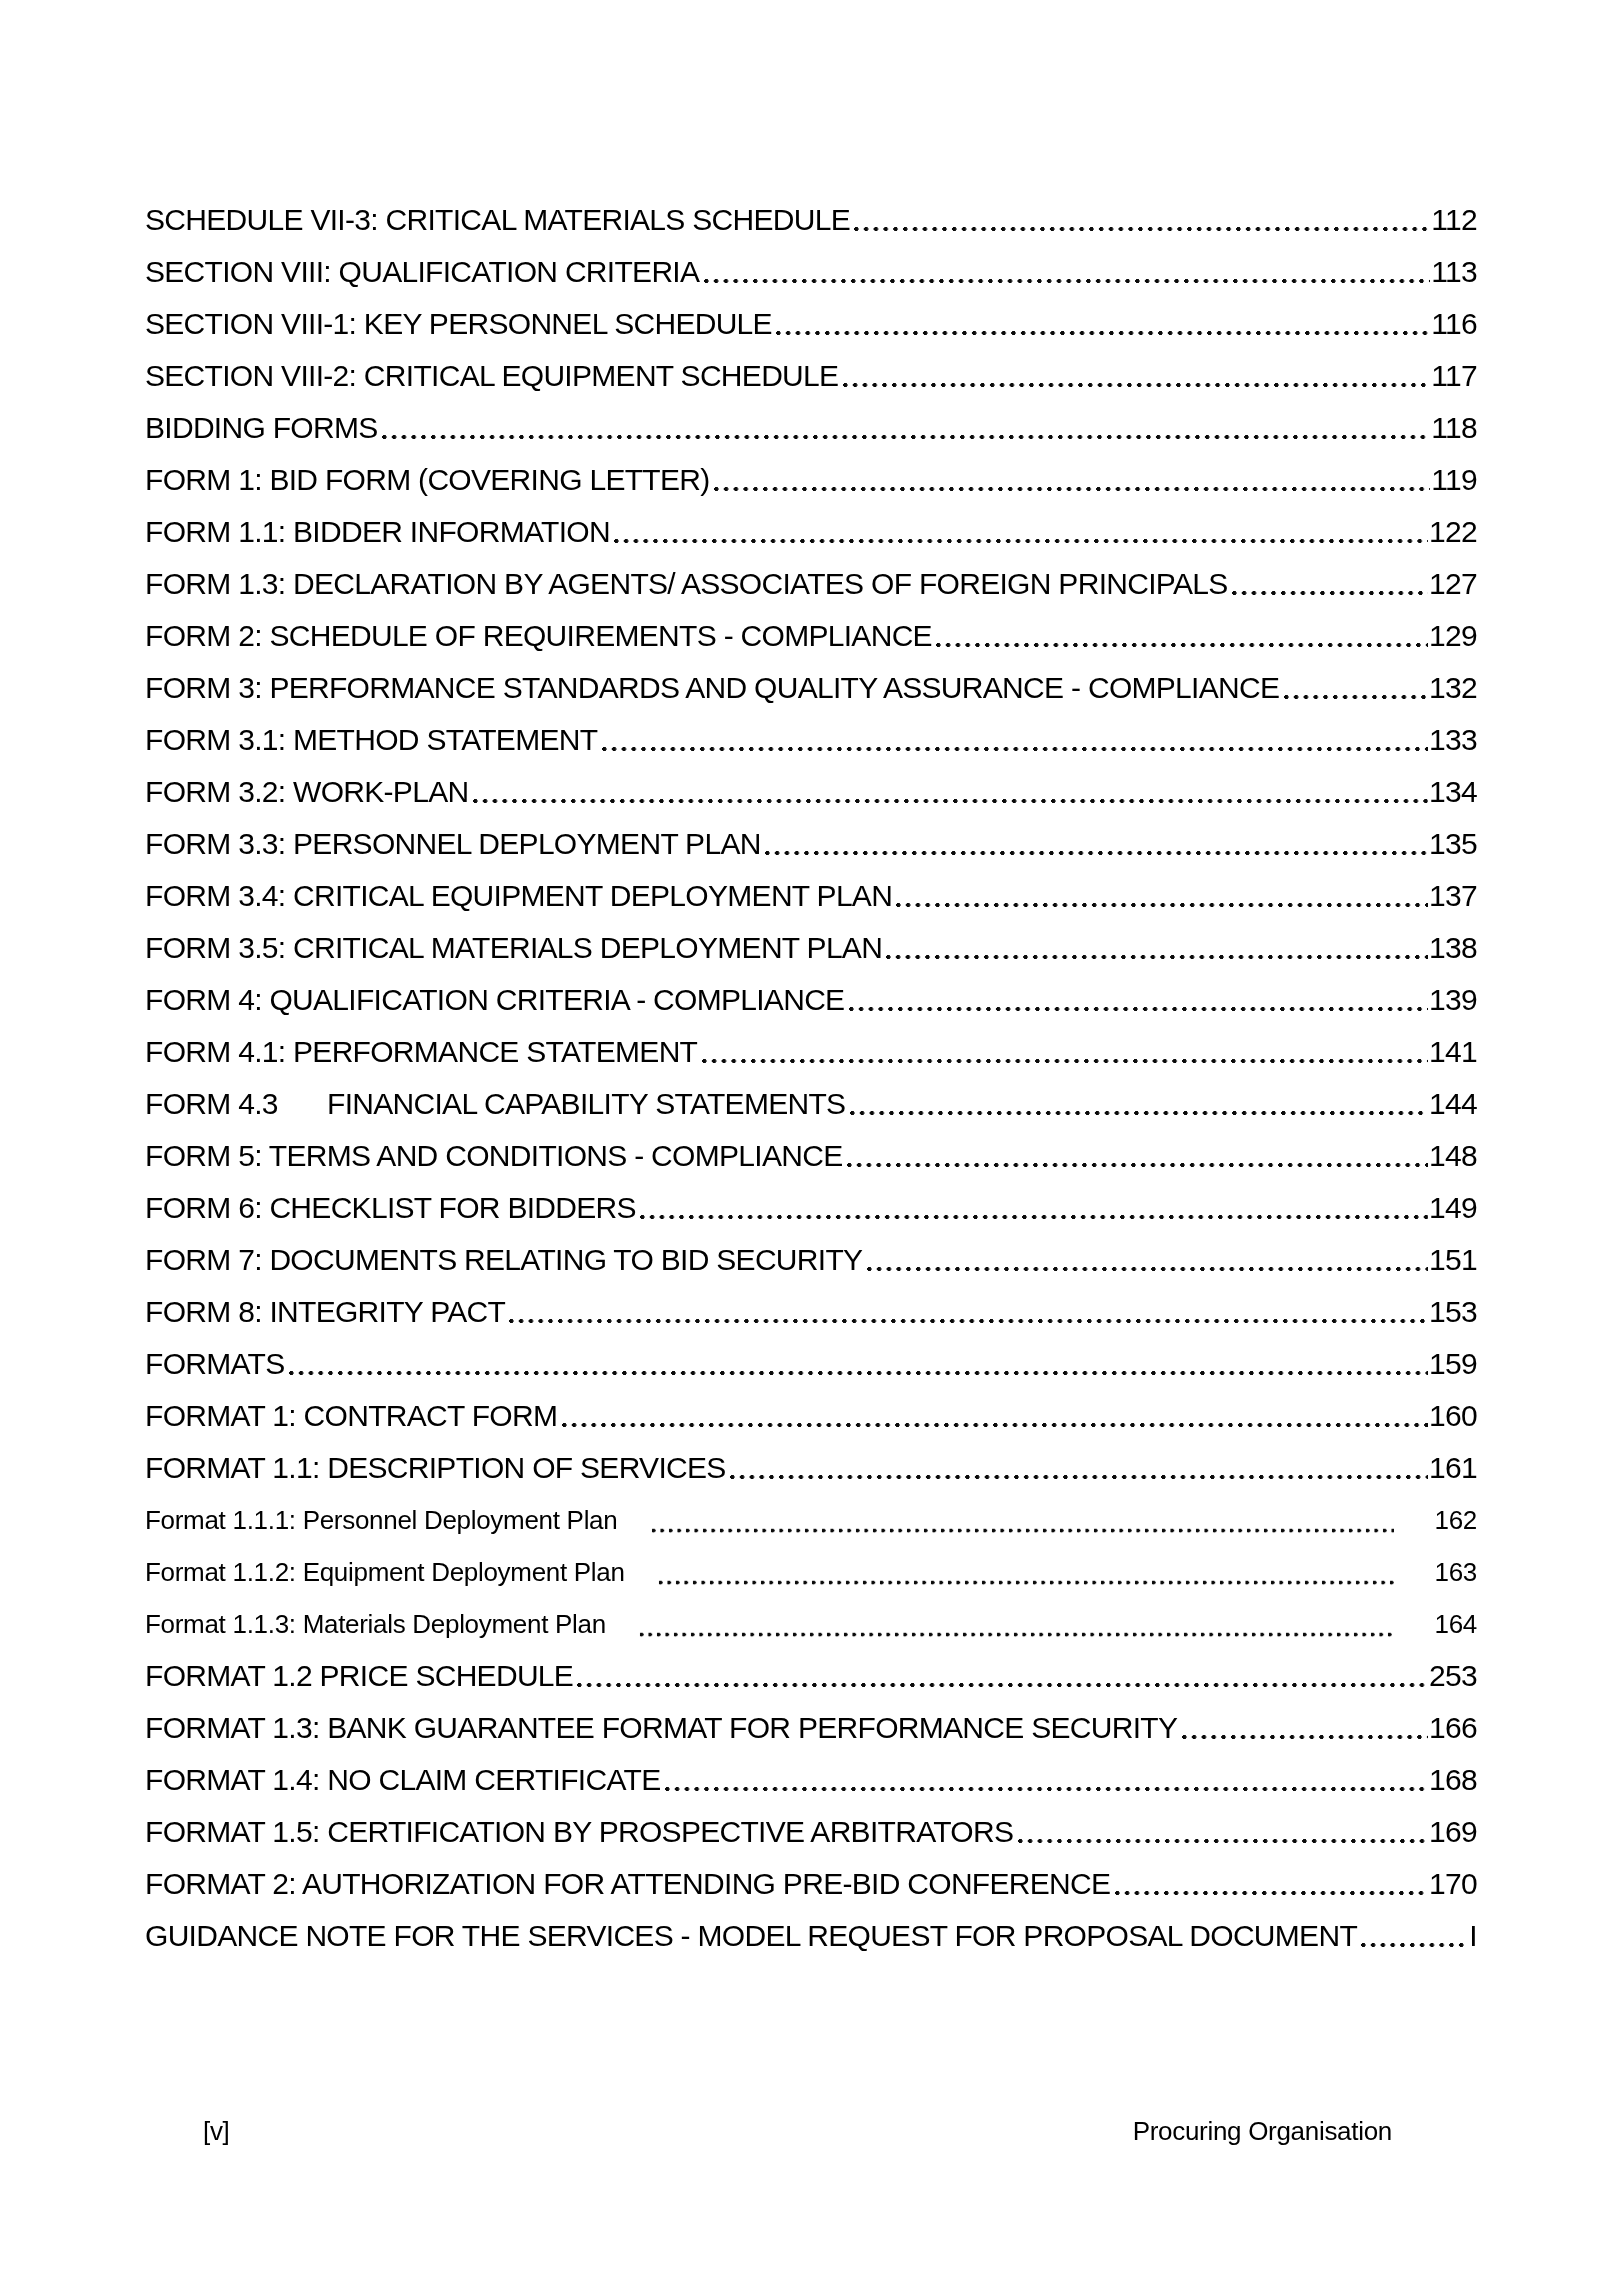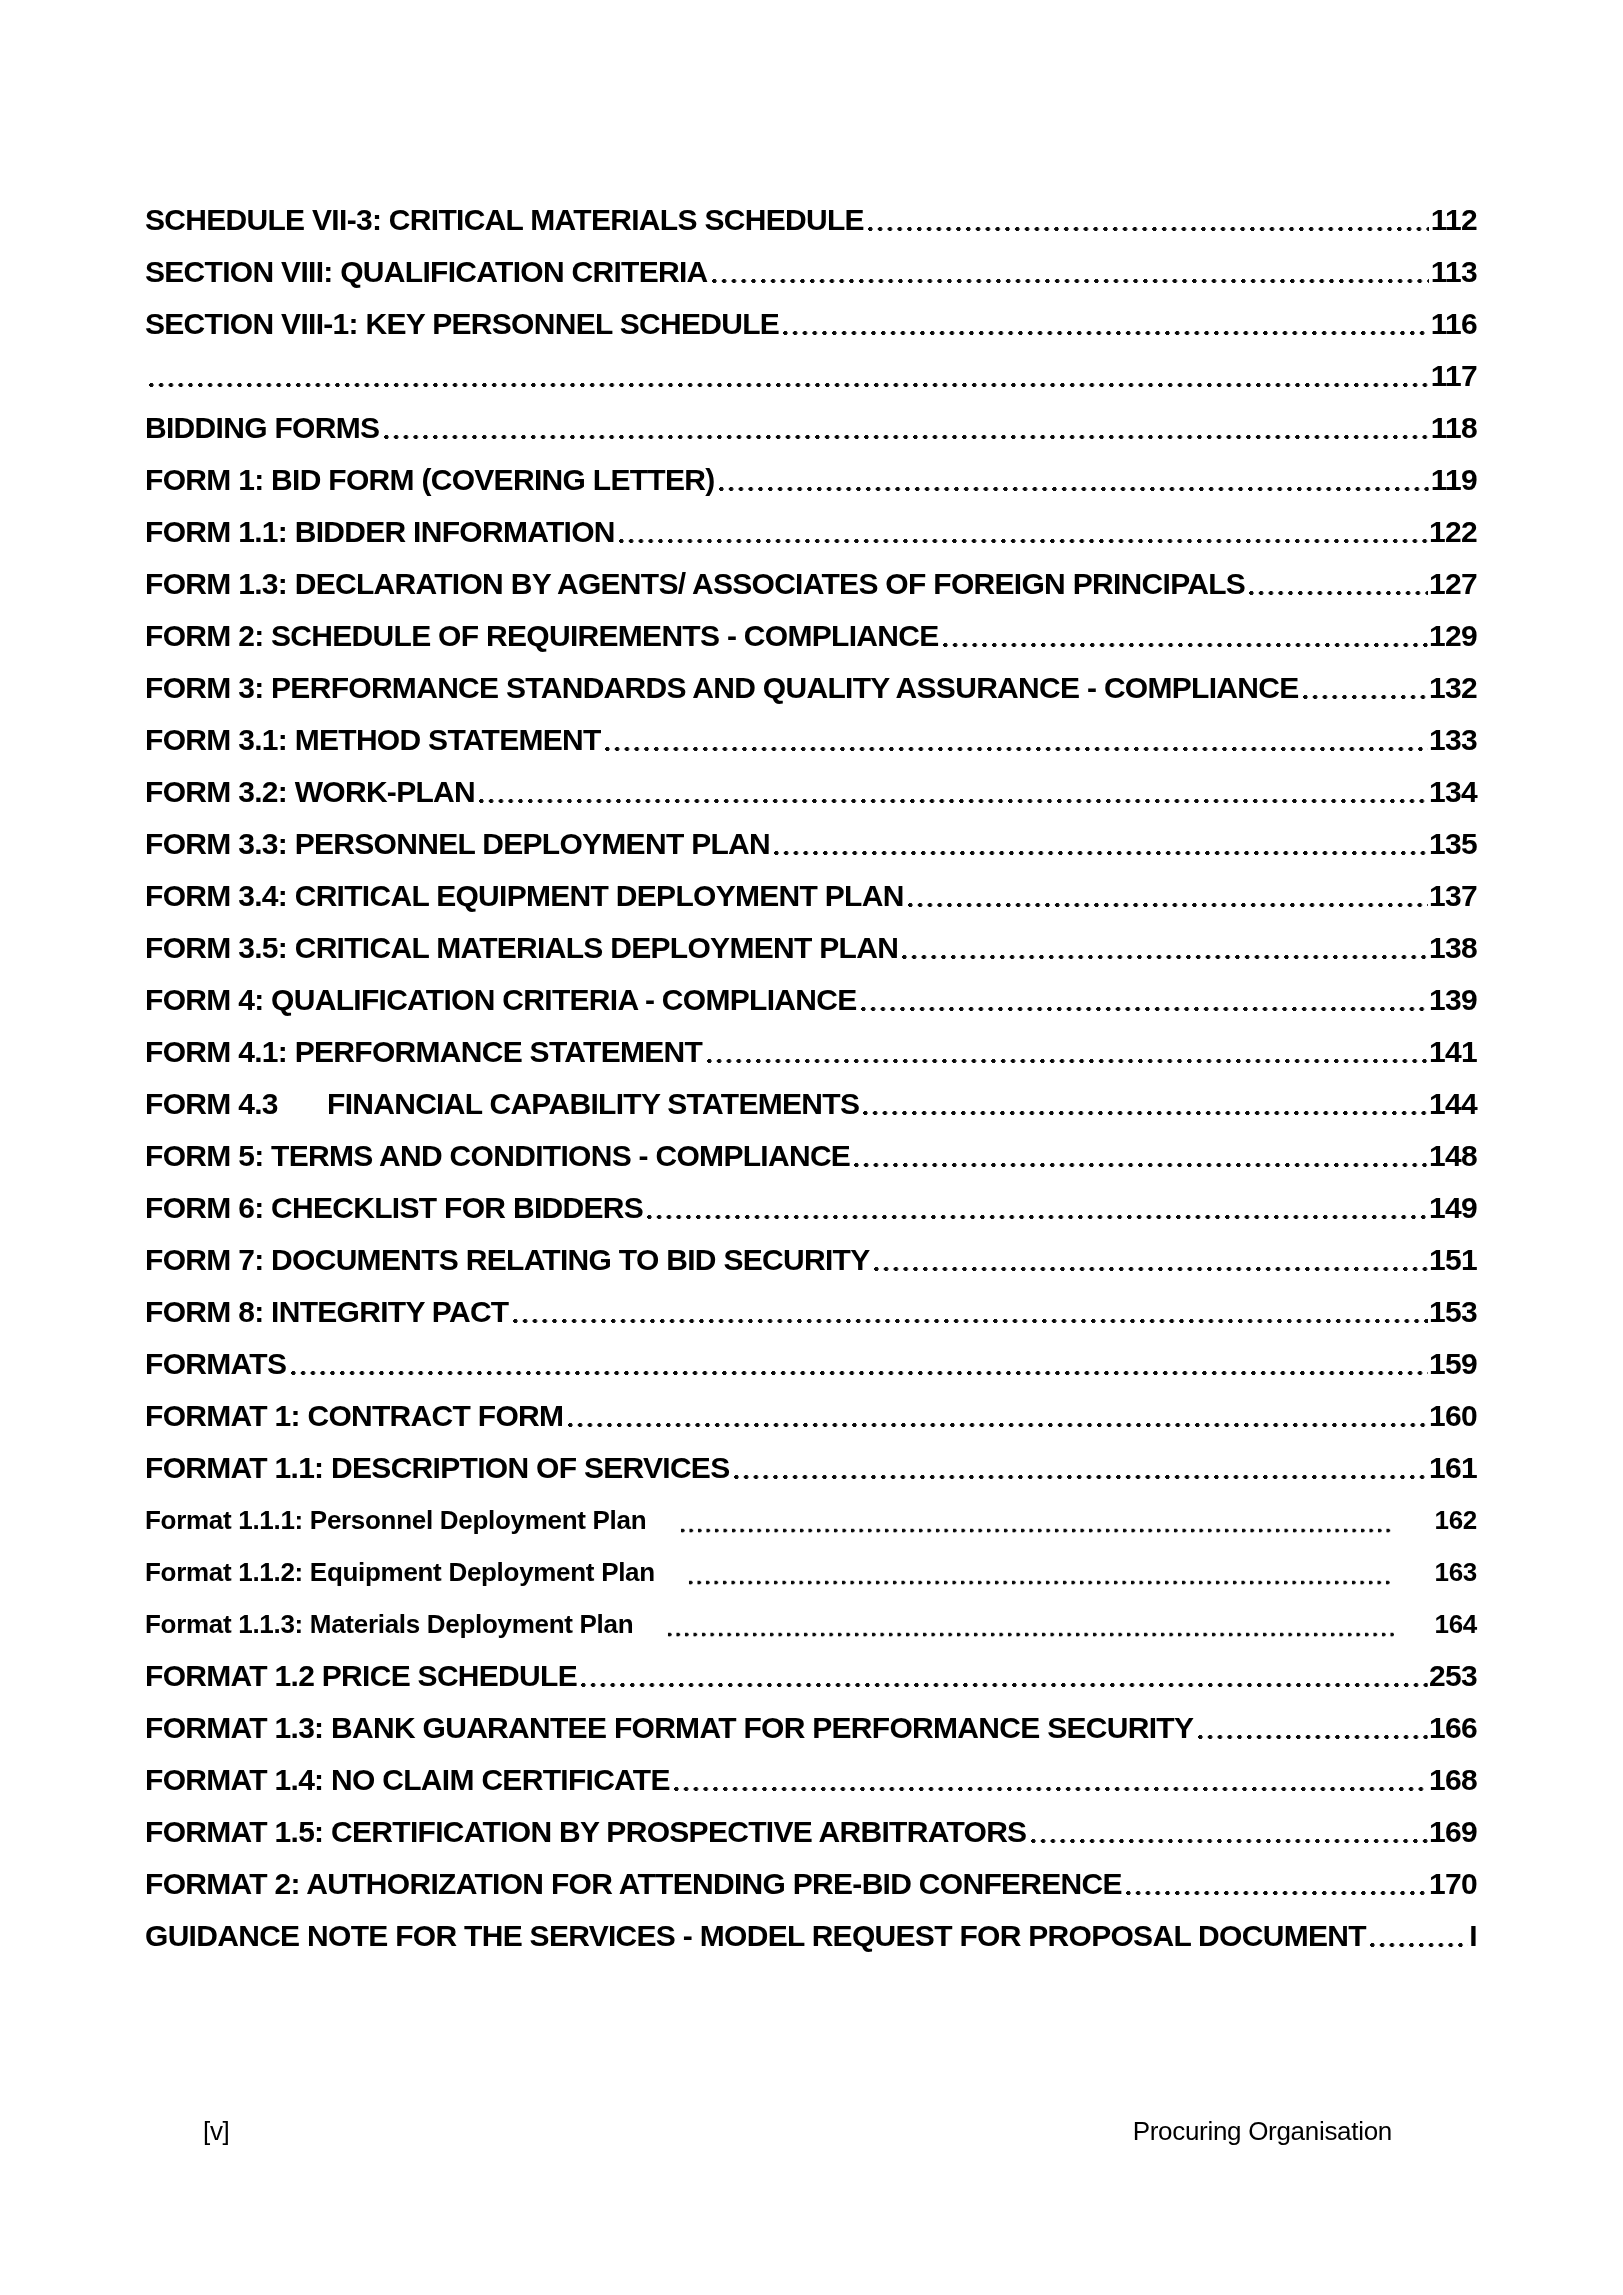--- a/index.html
+++ b/index.html
@@ -20,21 +20,21 @@
     position: absolute;
     left: 145px;
     right: 146px;
     top: 194px;
   }
   .toc-row {
     display: flex;
     align-items: flex-start;
     height: 52px;
     line-height: 52px;
-    font-weight: bold;
+    font-weight: normal;
     white-space: nowrap;
   }
   .toc-row.major {
     font-size: 30px;
     letter-spacing: -0.7px;
   }
   .toc-row.minor {
     font-size: 26px;
     letter-spacing: -0.3px;
     gap: 30px;
@@ -108,20 +108,21 @@
 
   <div class="toc-row major">
 
     <span class="toc-label">SECTION VIII-1: KEY PERSONNEL SCHEDULE</span>
     <span class="toc-dots"></span>
     <span class="toc-page">116</span>
   </div>
 
   <div class="toc-row major">
 
+    <span class="toc-label">SECTION VIII-2: CRITICAL EQUIPMENT SCHEDULE</span>
     <span class="toc-dots"></span>
     <span class="toc-page">117</span>
   </div>
 
   <div class="toc-row major">
 
     <span class="toc-label">BIDDING FORMS</span>
     <span class="toc-dots"></span>
     <span class="toc-page">118</span>
   </div>

